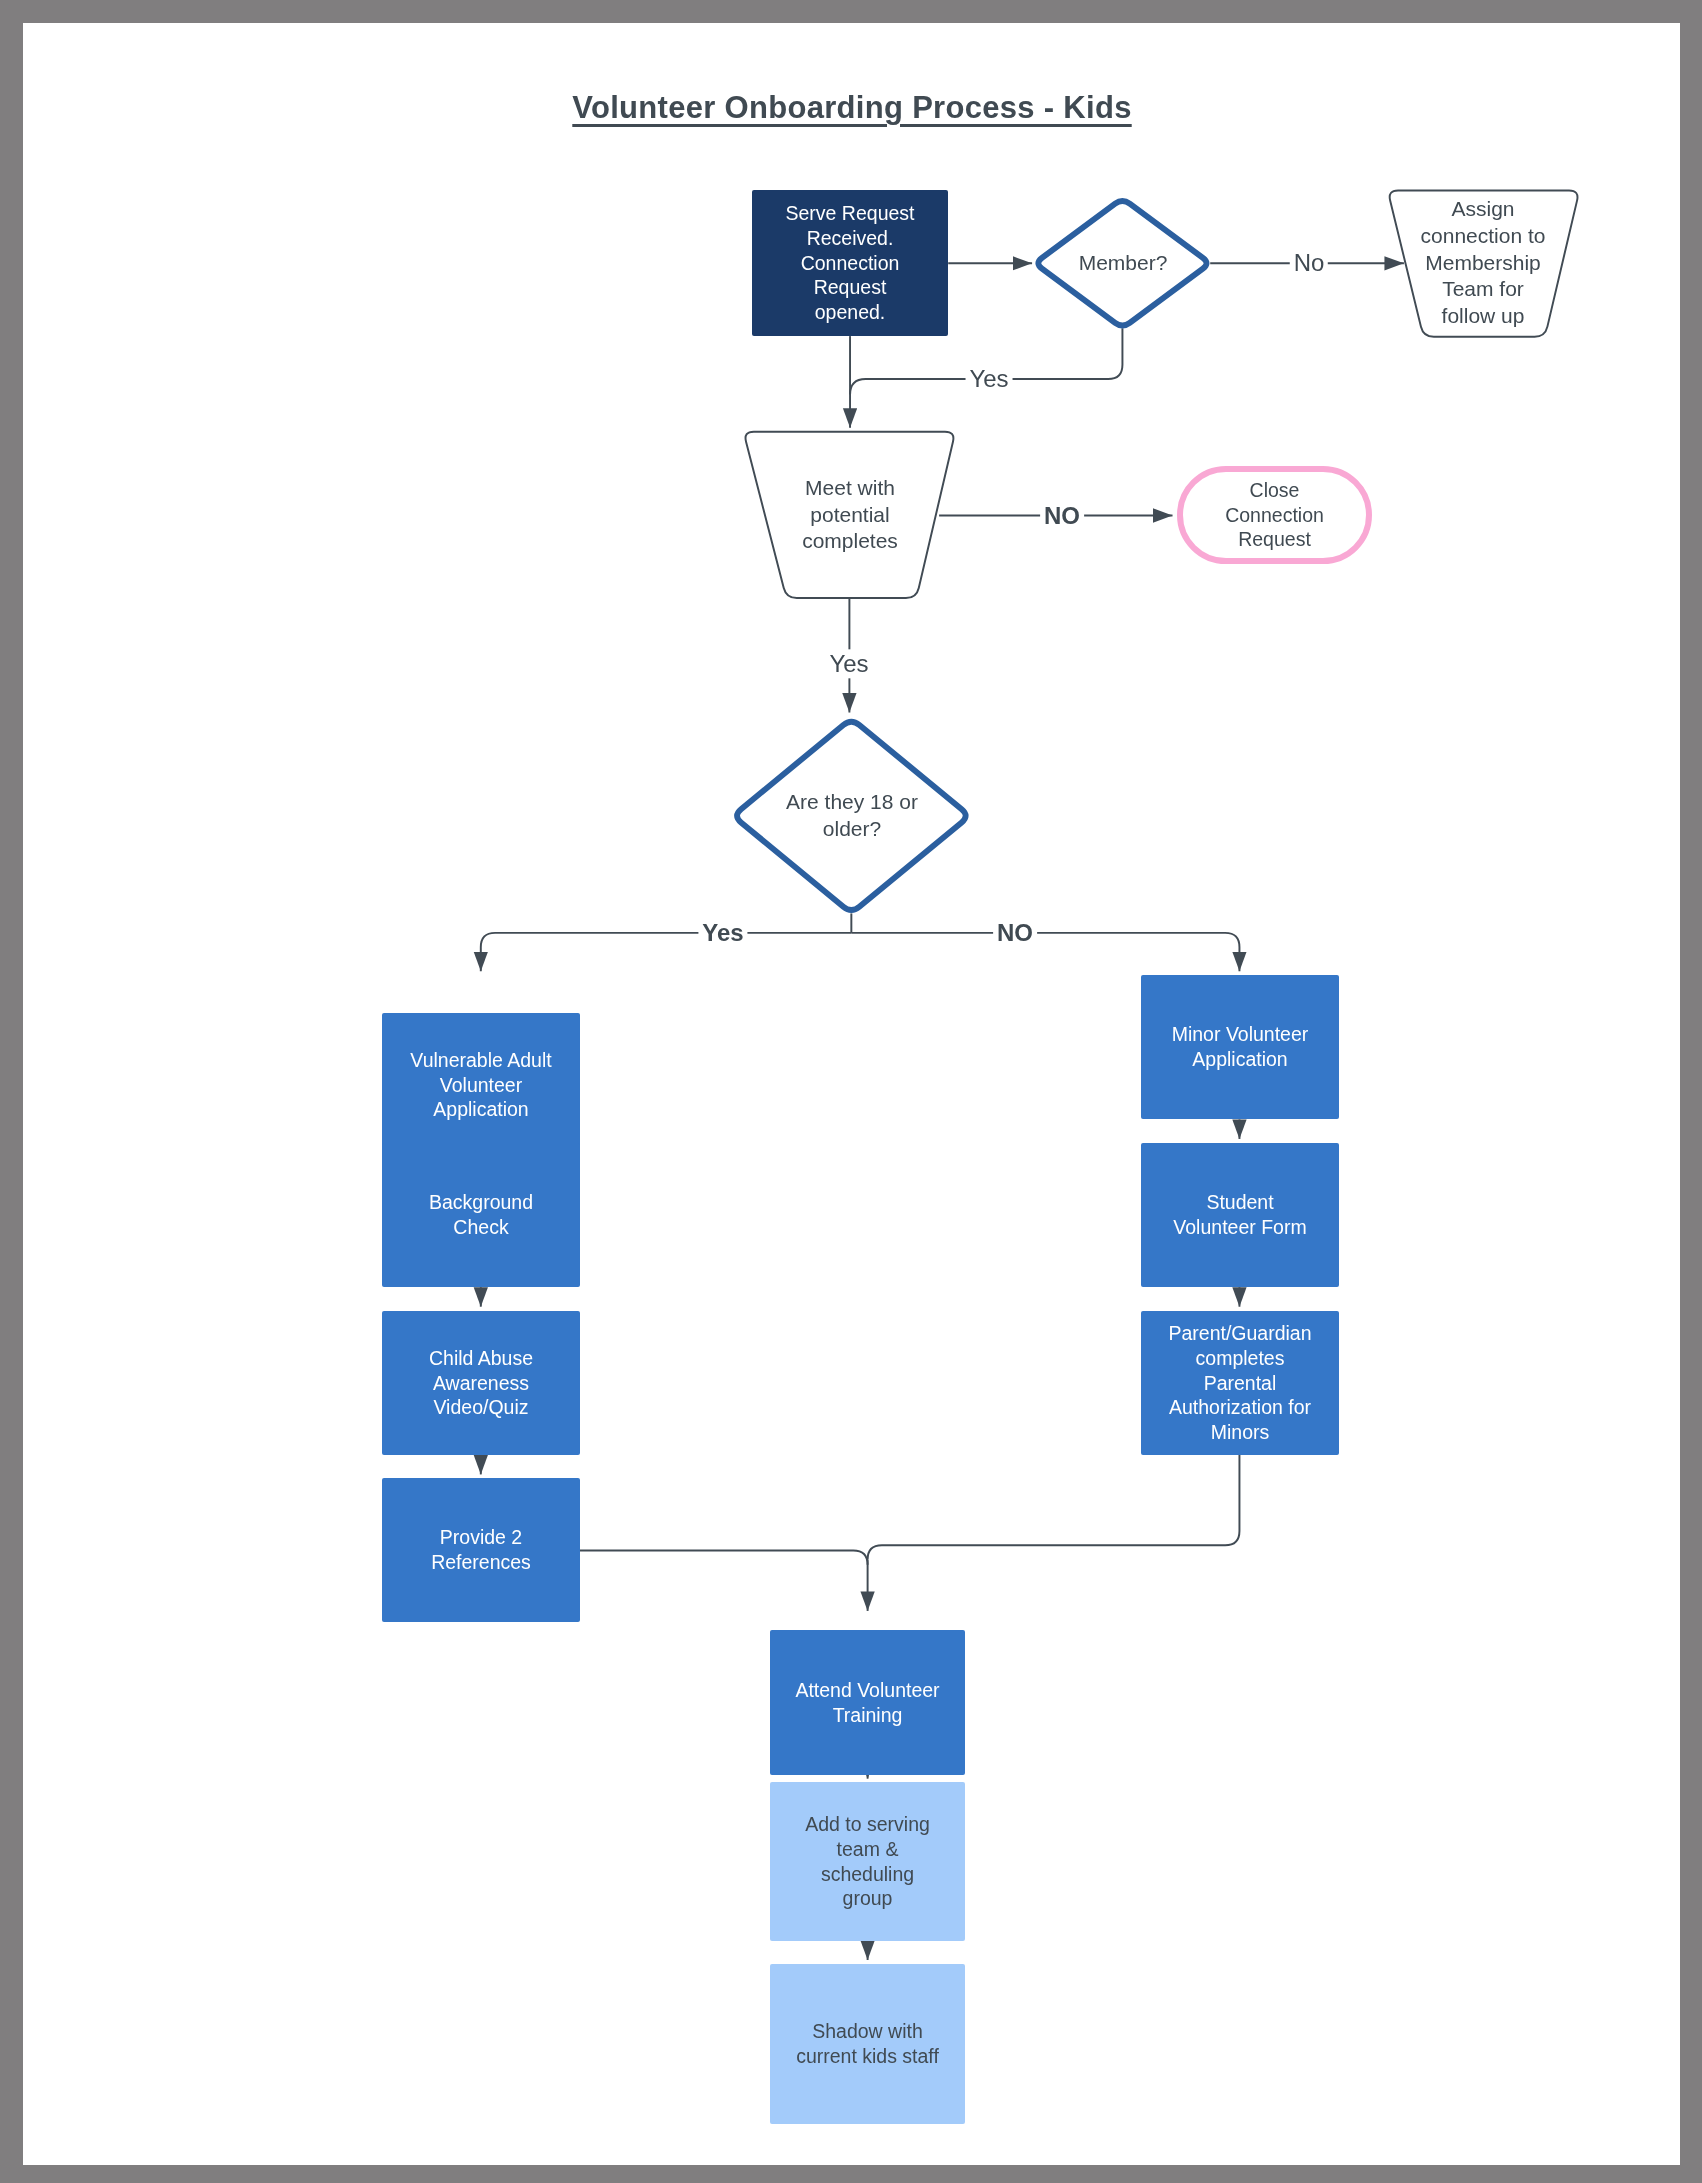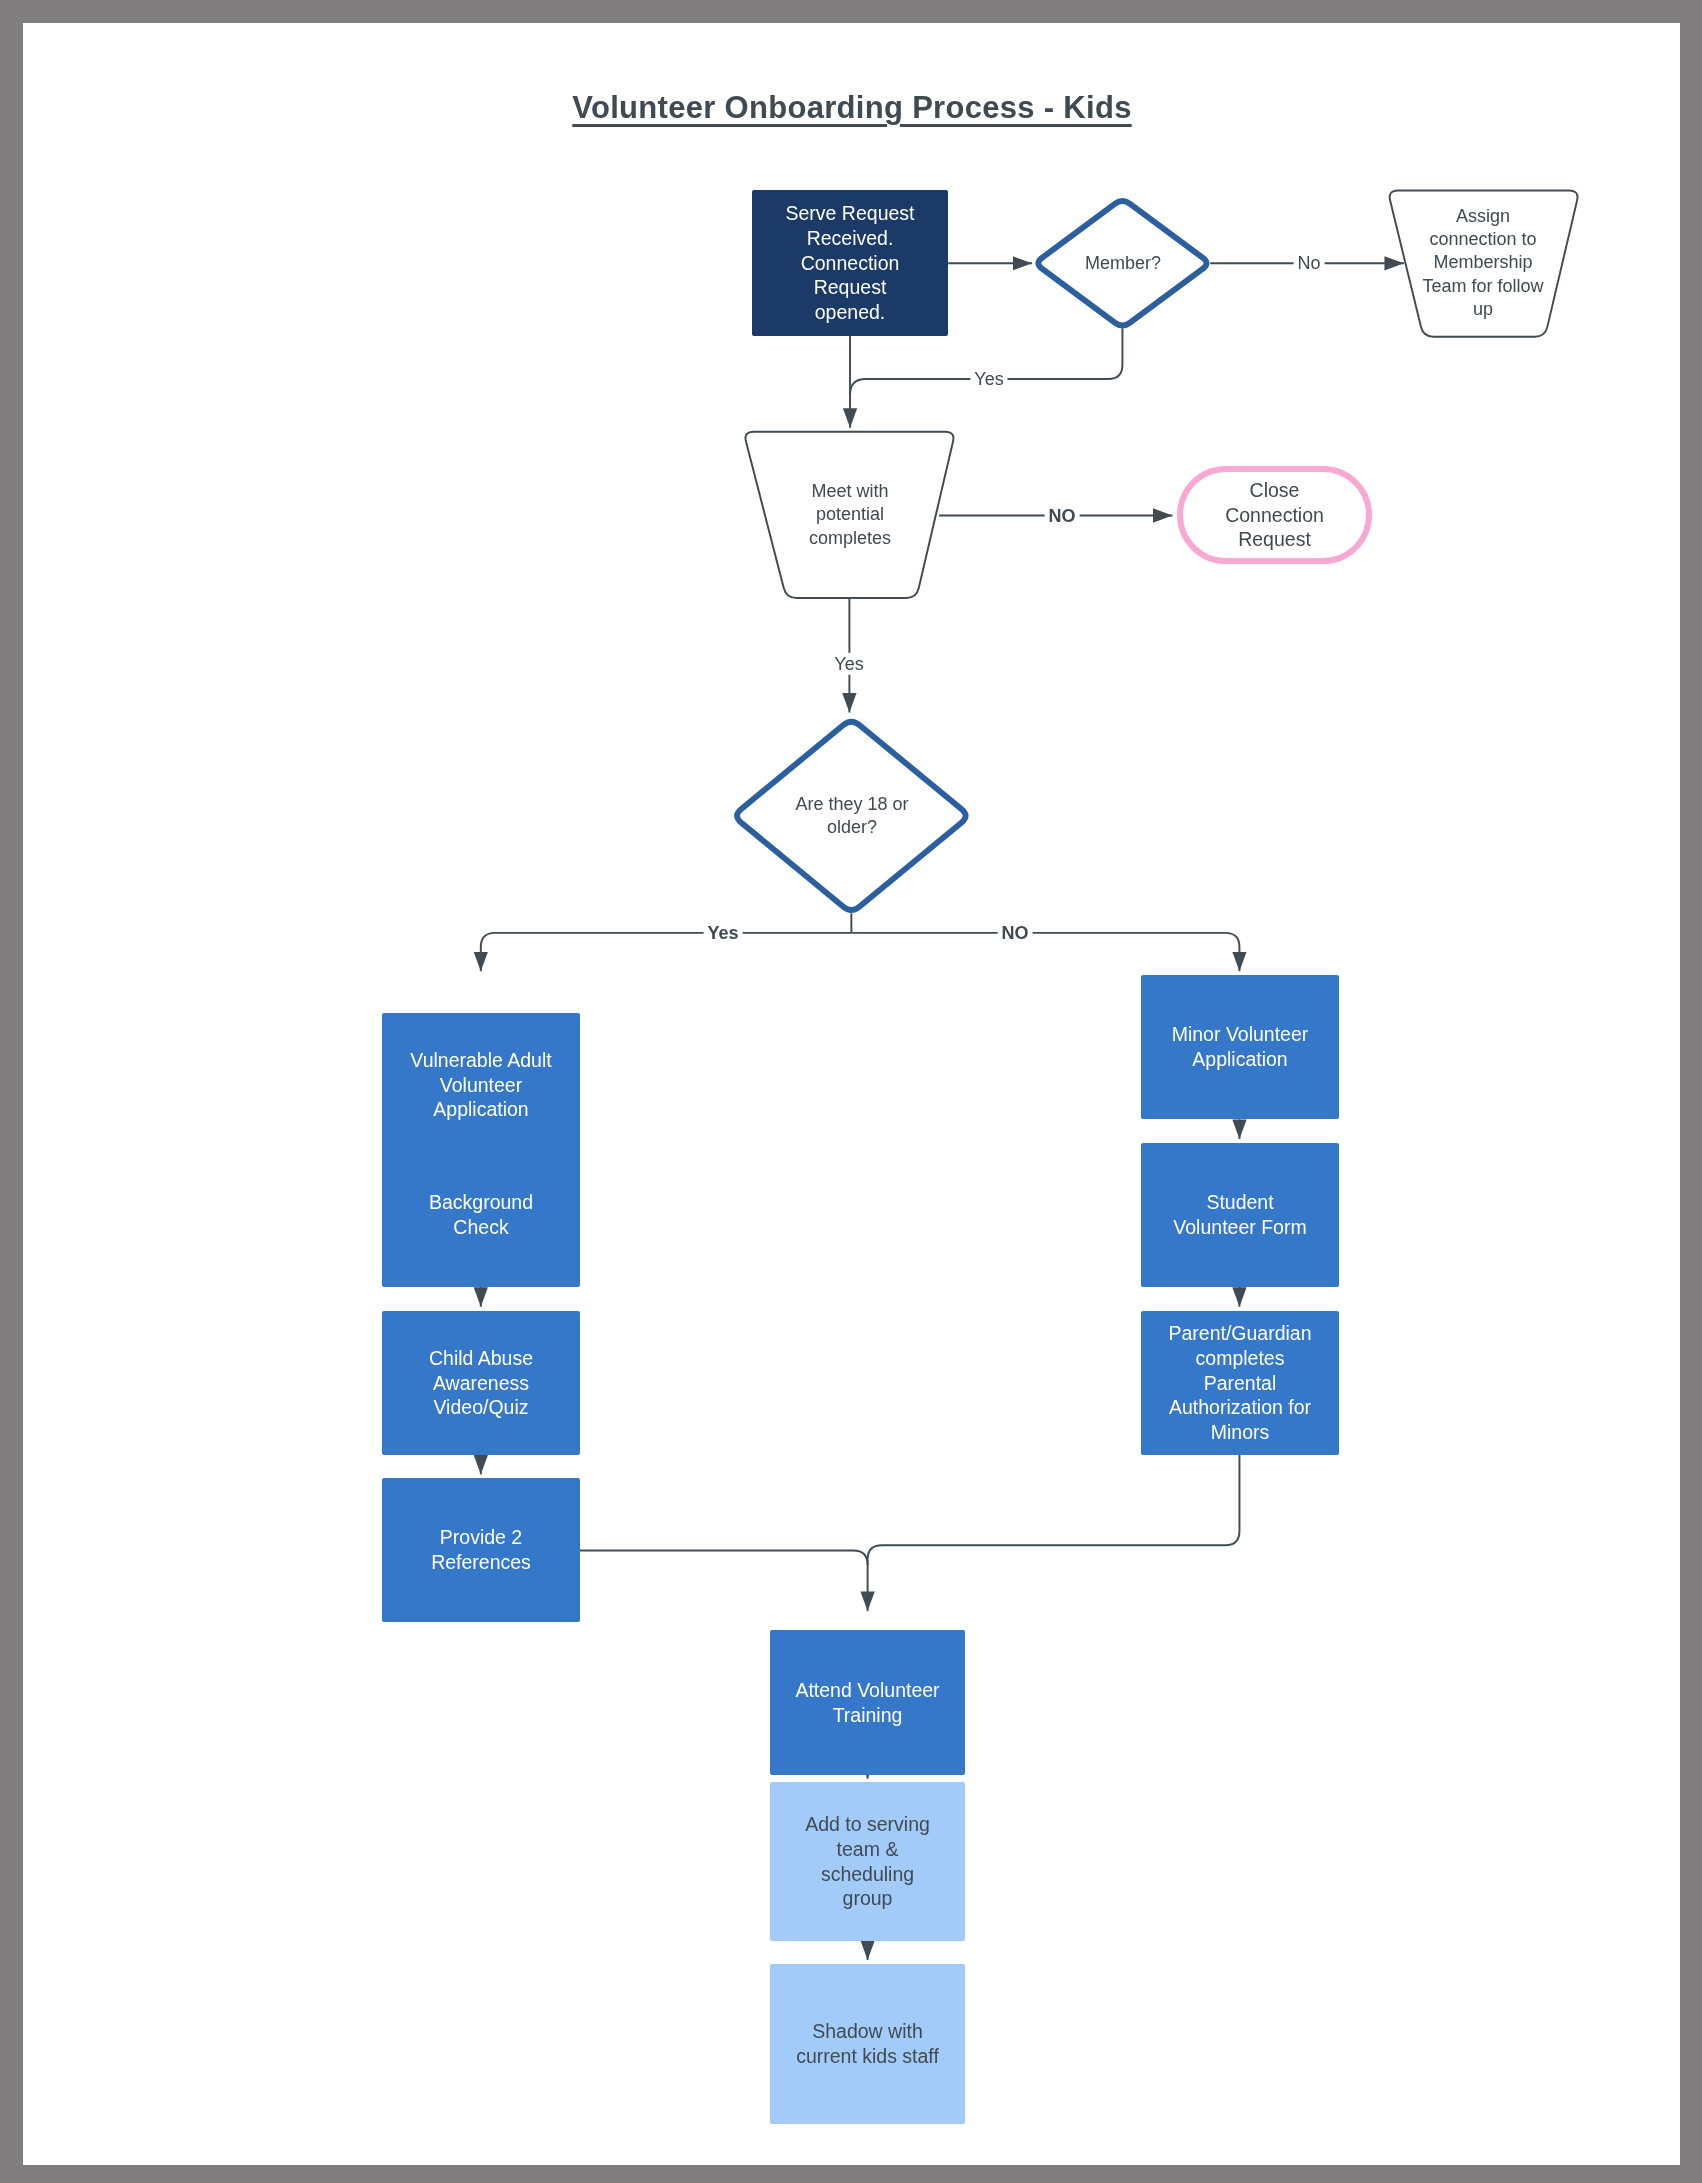--- a/index.html
+++ b/index.html
@@ -32,25 +32,25 @@
   }
   .node.navy{background:#1b3a68;}
   .node.blue{background:#3577c8;}
   .node.light{background:#a3cbfa;color:#404a52;}
   .node.stadium{
     background:#ffffff;border:6px solid #f9a8d4;border-radius:52px;
     color:#404a52;padding:6.5px 29px;
   }
   .shape-label{
     position:absolute;z-index:3;display:flex;align-items:center;justify-content:center;
-    text-align:center;font-size:18px;line-height:1.28;color:#404a52;pointer-events:none;
+    text-align:center;font-size:21px;line-height:1.28;color:#404a52;pointer-events:none;
   }
   .edge-label{
     position:absolute;z-index:3;transform:translate(-50%,-50%);
-    background:#ffffff;padding:0.7px 3.9px;font-size:18px;color:#404a52;white-space:nowrap;
+    background:#ffffff;padding:0.7px 3.9px;font-size:24px;color:#404a52;white-space:nowrap;
   }
   .edge-label.bold{font-weight:bold;}
 </style>
 </head>
 <body>
 
 <div class="page"></div>
 
 <div class="stage">
 

